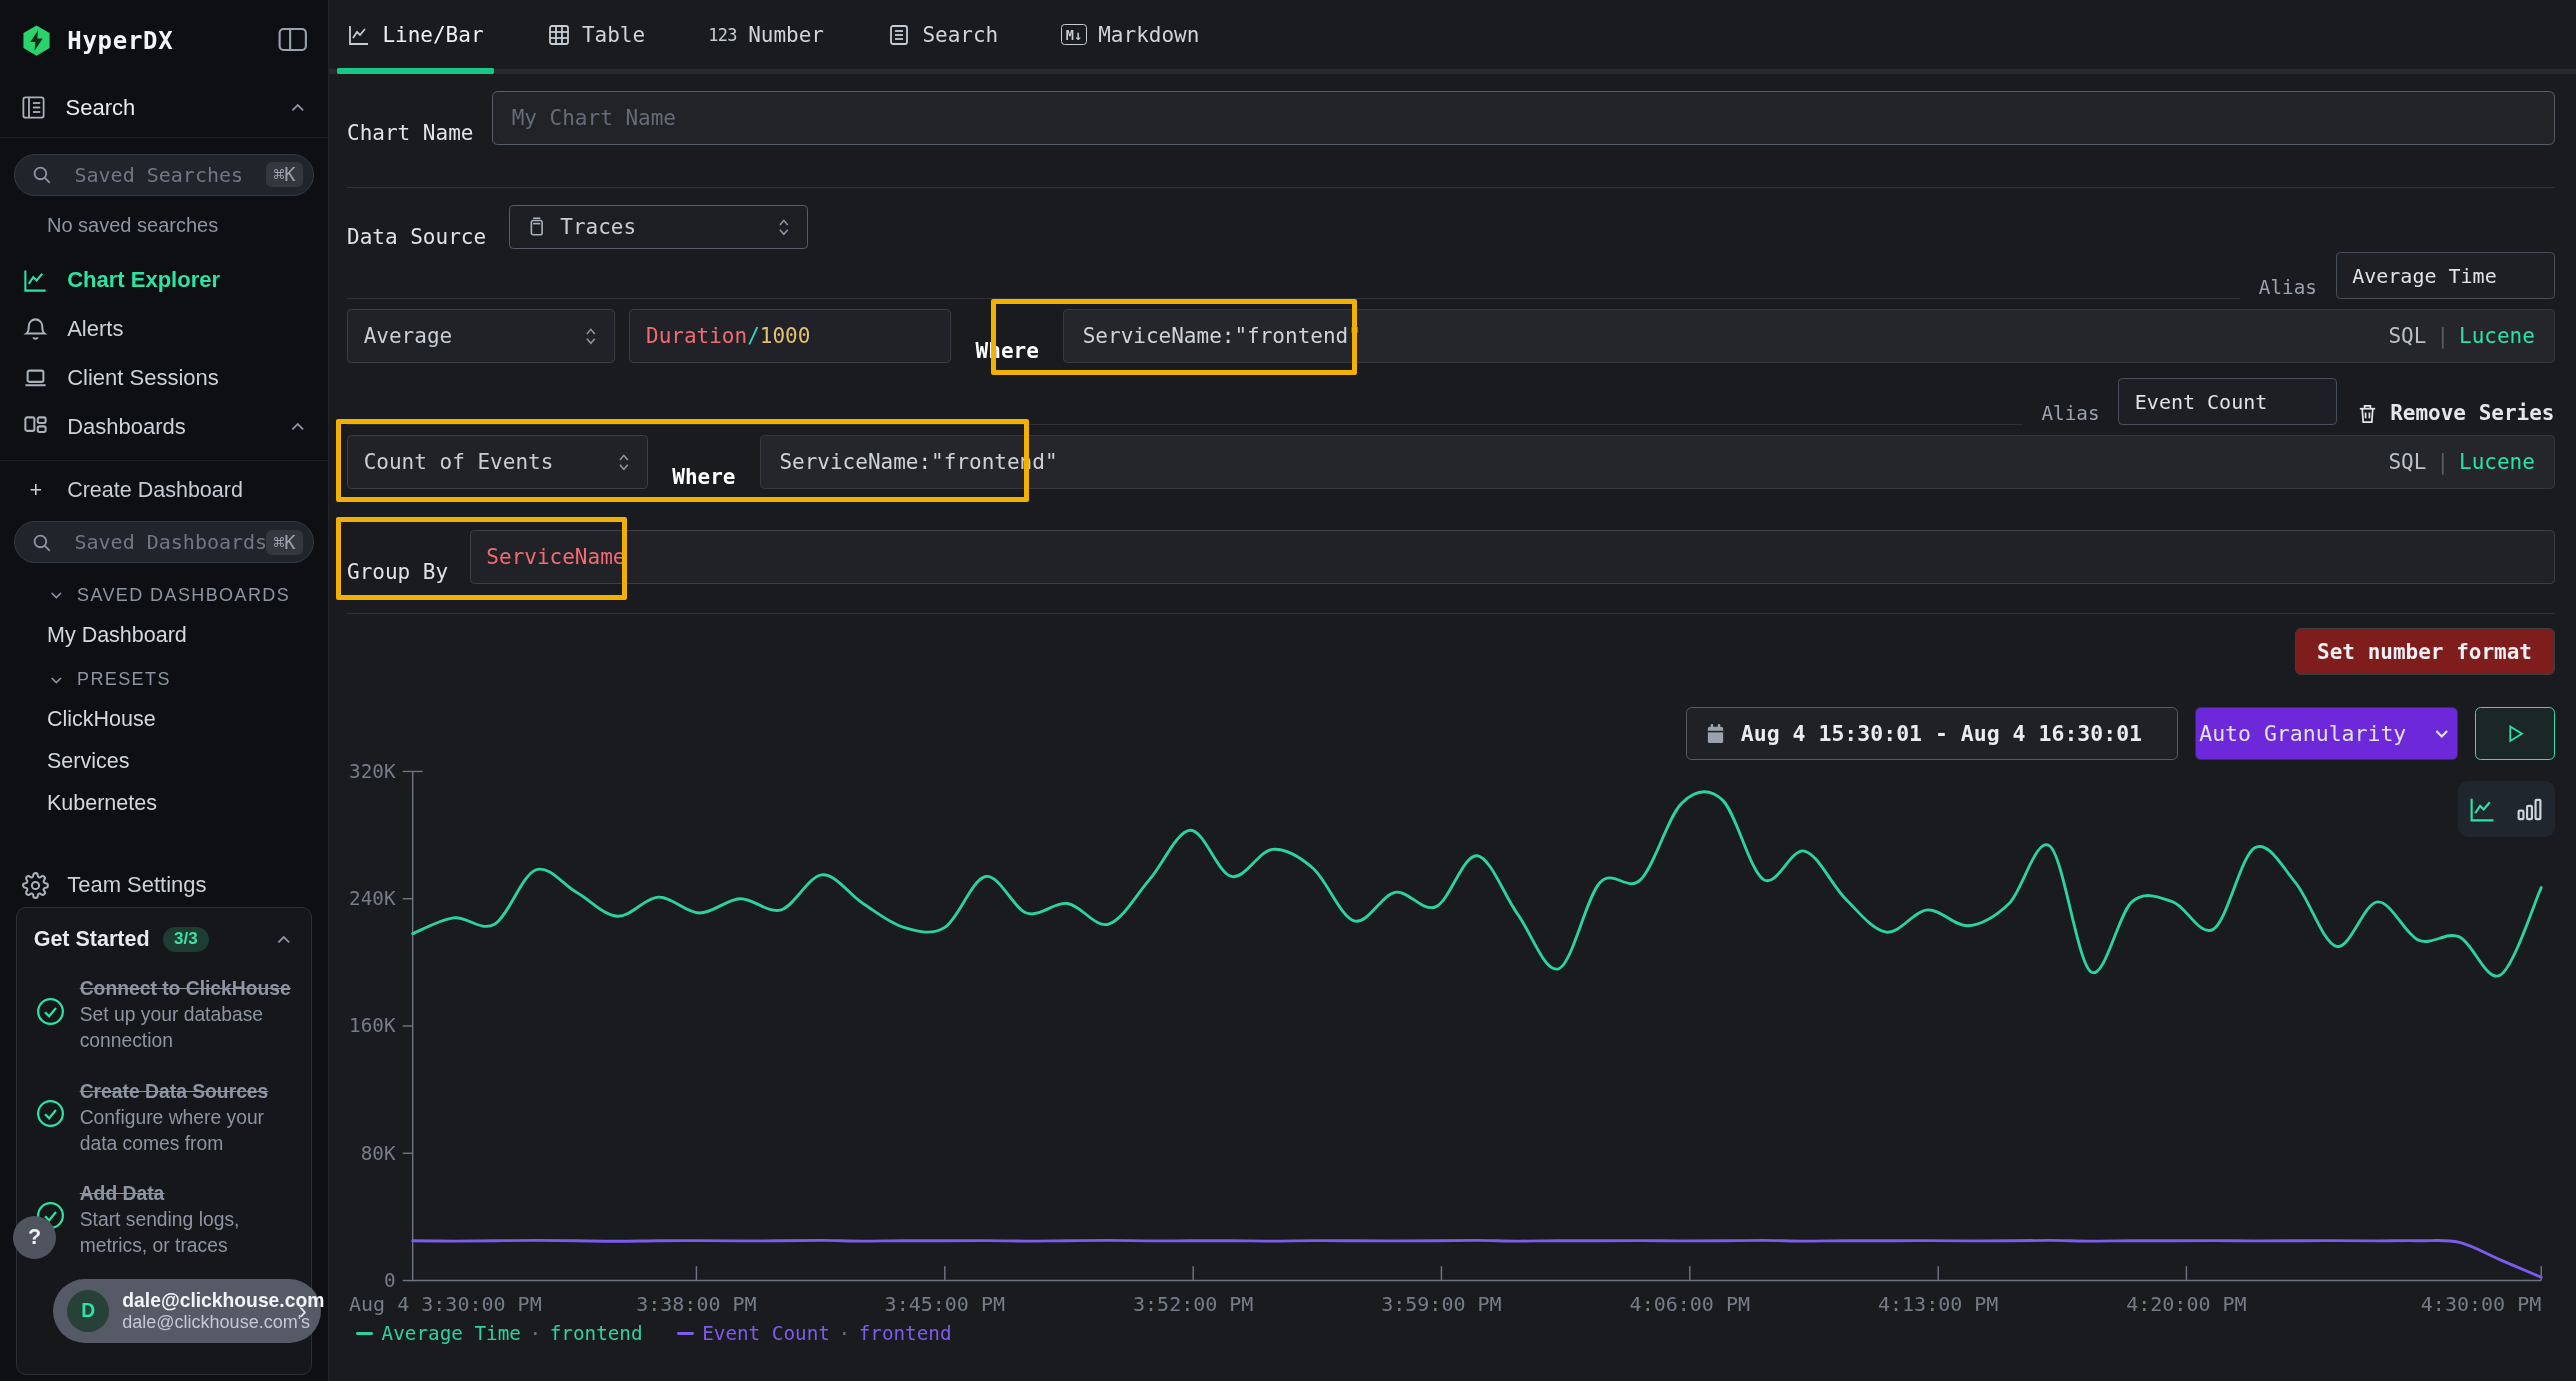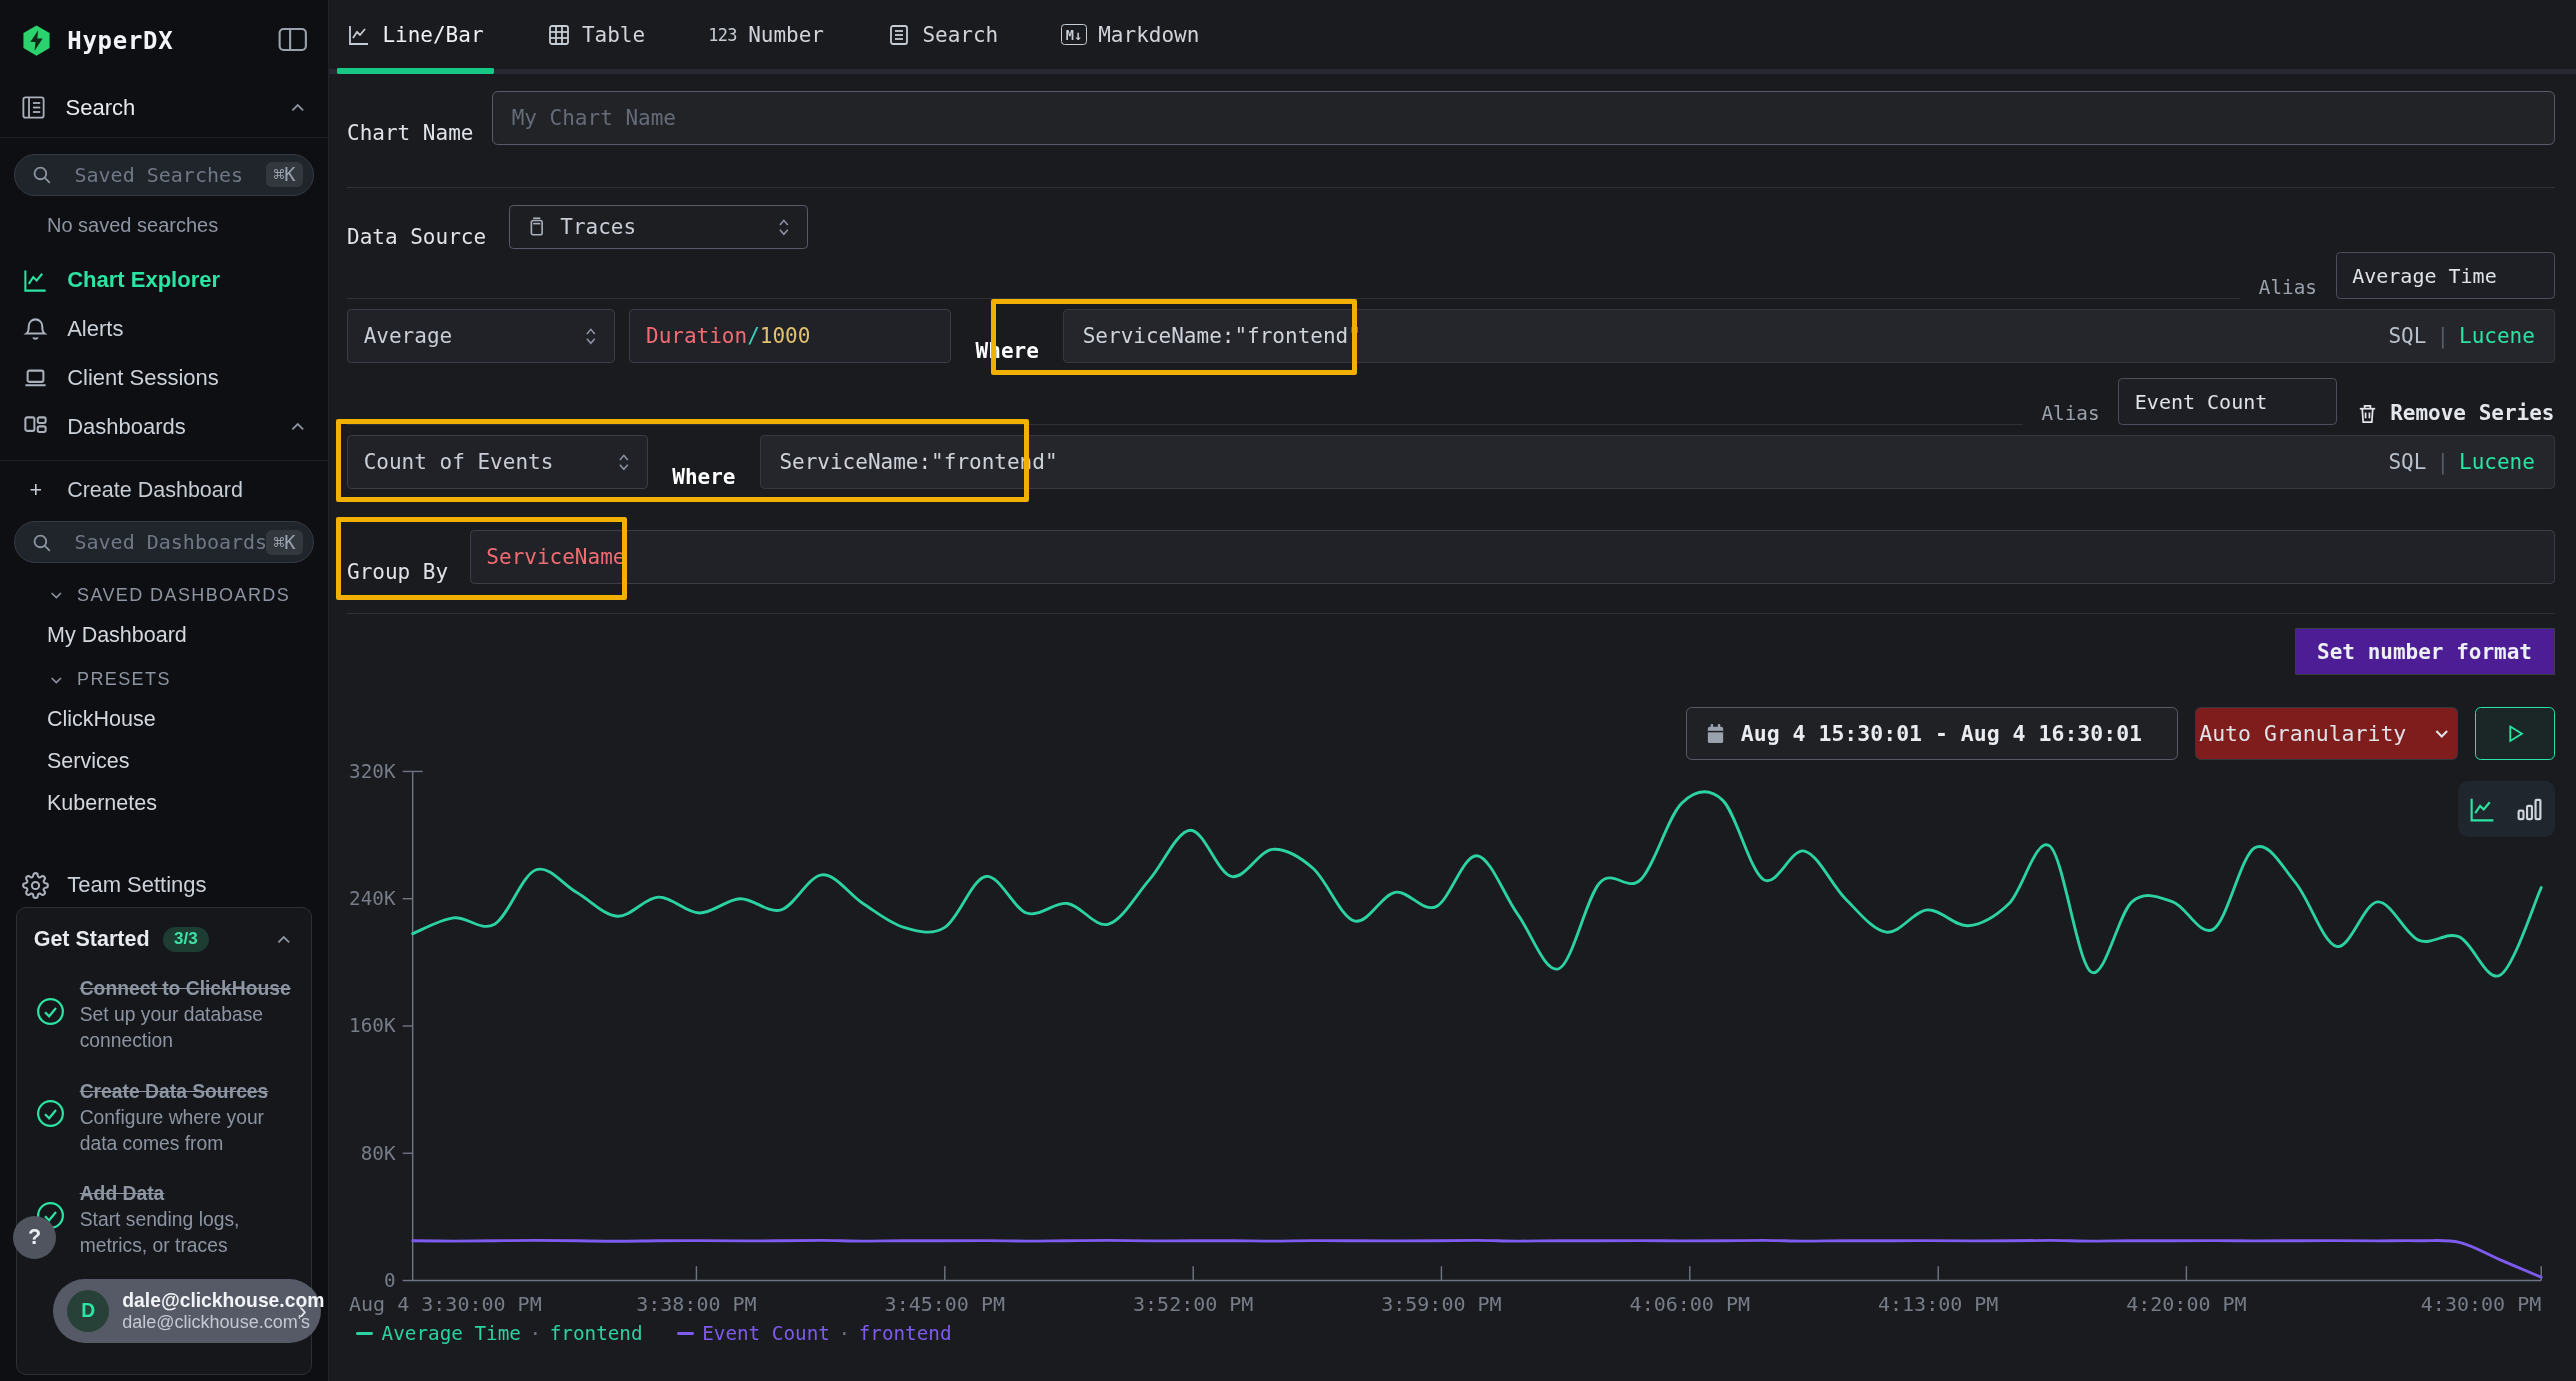--- a/index.html
+++ b/index.html
@@ -84,24 +84,24 @@
   .lang-sql{color:#b9c0ca}
   .lang-sep{color:#565c66;margin:0 10px}
   .lang-lucene{color:var(--green)}
   .alias-lbl{font:19.3px var(--mono);color:#9aa2ae;margin:0 18.6px;white-space:nowrap}
   .alias-input{width:219px;height:47px;background:#1d1f24;border:1.4px solid #4a505b;border-radius:4.3px;display:flex;align-items:center;padding:0 15.7px;font:20px var(--mono);color:#dfe3e8;cursor:text}
   .remove-btn{display:flex;align-items:center;gap:11.4px;font:bold 21px var(--mono);color:#e3e7ec;margin-left:18.6px;white-space:nowrap;cursor:pointer}
   .icon-btn-grey{color:#e3e7ec;display:flex}
   .ghost-btn{display:flex;align-items:center;gap:10px;font:bold 21px var(--mono);color:#d6dae0;cursor:pointer}
   .switch{width:69px;height:34px;border-radius:17px;background:#2c3037;position:relative;flex:none;cursor:pointer}
   .switch .knob{position:absolute;left:4.3px;top:3.6px;width:27px;height:27px;border-radius:50%;background:#ffffff}
-  .btn{background:#4c1d95;border:1.4px solid #3a3e45;border-radius:1px;font:bold 21px var(--mono);color:#eceff3;display:flex;align-items:center;justify-content:center;cursor:pointer}
+  .btn{background:#7f1d1d;border:1.4px solid #3a3e45;border-radius:6px;font:bold 21px var(--mono);color:#eceff3;display:flex;align-items:center;justify-content:center;cursor:pointer}
   .date-input{background:#1f2125;border:1.4px solid #565b66;border-radius:5.7px;display:flex;align-items:center;gap:14.3px;padding:0 17px;font:bold 21.5px var(--mono);color:#e8ebef;cursor:pointer}
   .date-input .cal{color:#9aa2ae;display:flex}
-  .gran-select{background:#7f1d1d;border:1.4px solid #33373e;border-radius:5.7px;display:flex;align-items:center;justify-content:center;gap:25px;font:21.5px var(--mono);color:#dfe3e8;cursor:pointer}
+  .gran-select{background:#6d28d9;border:1.4px solid #33373e;border-radius:5.7px;display:flex;align-items:center;justify-content:center;gap:25px;font:21.5px var(--mono);color:#dfe3e8;cursor:pointer}
   .play-btn{border:1.4px solid var(--green);border-radius:5.7px;background:rgba(43,227,162,.06);display:flex;align-items:center;justify-content:center;color:var(--green);cursor:pointer}
   .chart-toggle{background:#20262e;border-radius:10px;display:flex;align-items:center;justify-content:center;gap:18.6px}
   .chart-toggle .ct{display:flex;cursor:pointer}
   .hl-box{position:absolute;border:5.7px solid var(--hl);border-radius:2.1px;pointer-events:none;z-index:10}
   .legend{display:flex;gap:34px;align-items:center;font:19.3px var(--mono)}
   .legend .item{display:flex;align-items:center;gap:8.6px}
   .legend .swatch{width:17px;height:2.9px;border-radius:1.4px}
   .legend .dot{color:#6b7280}
 </style>
 </head>

